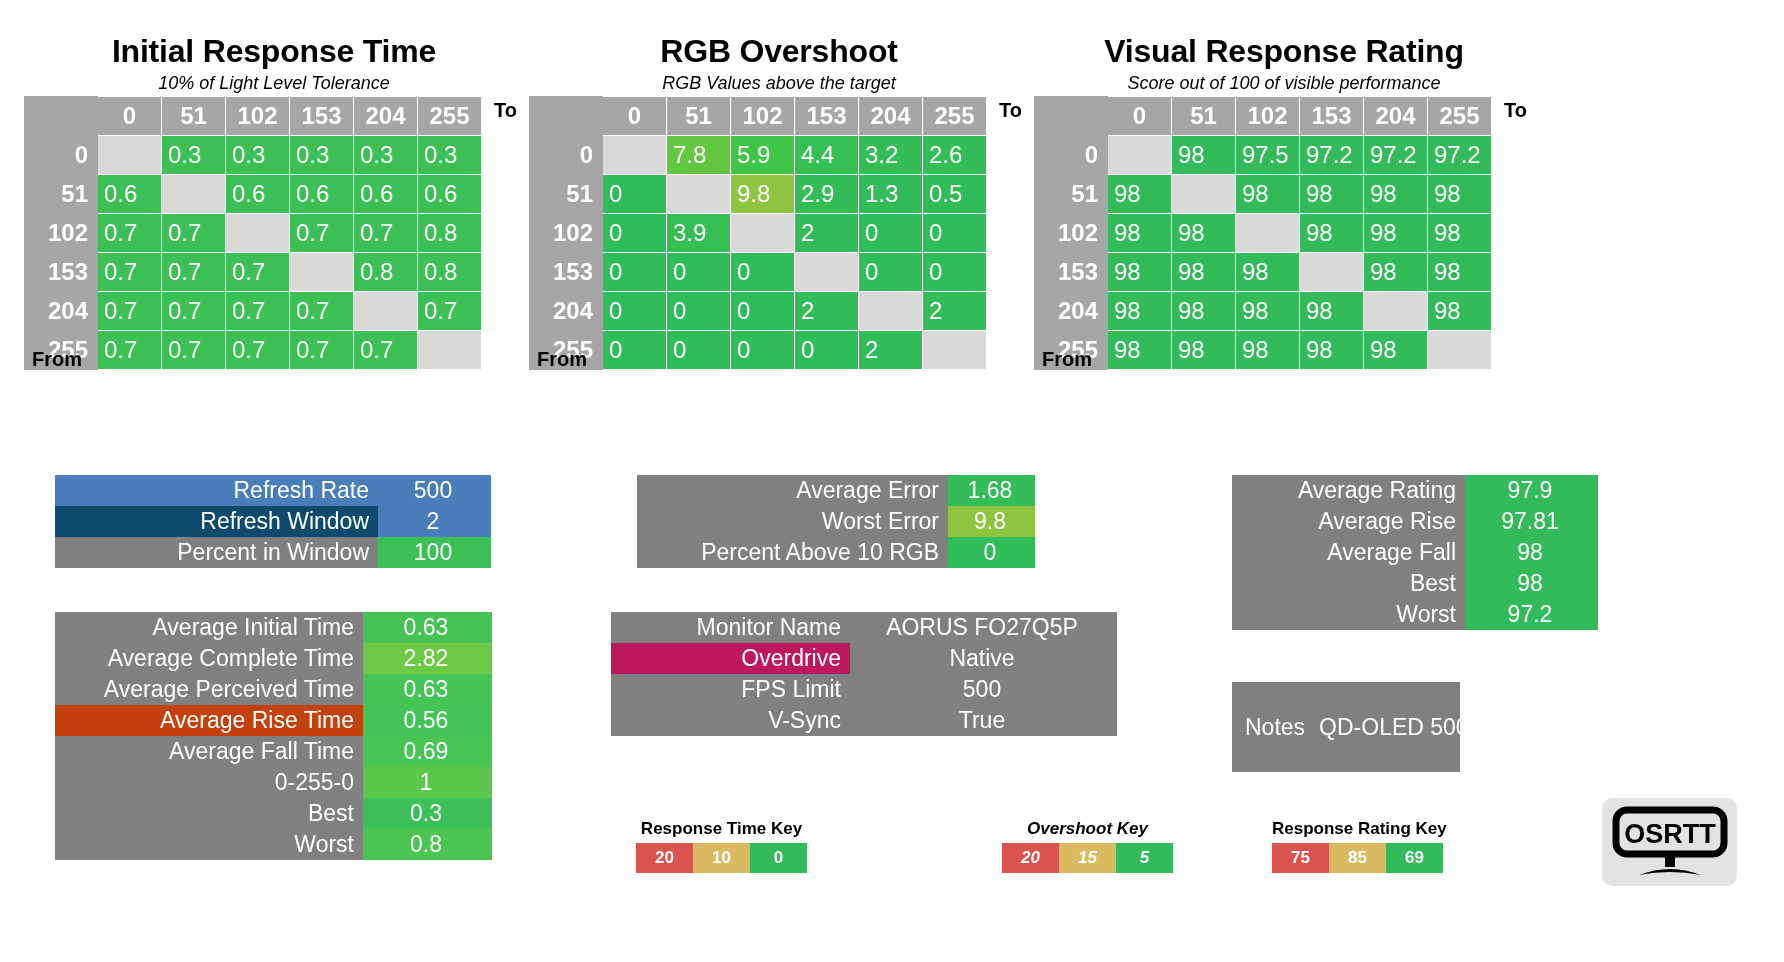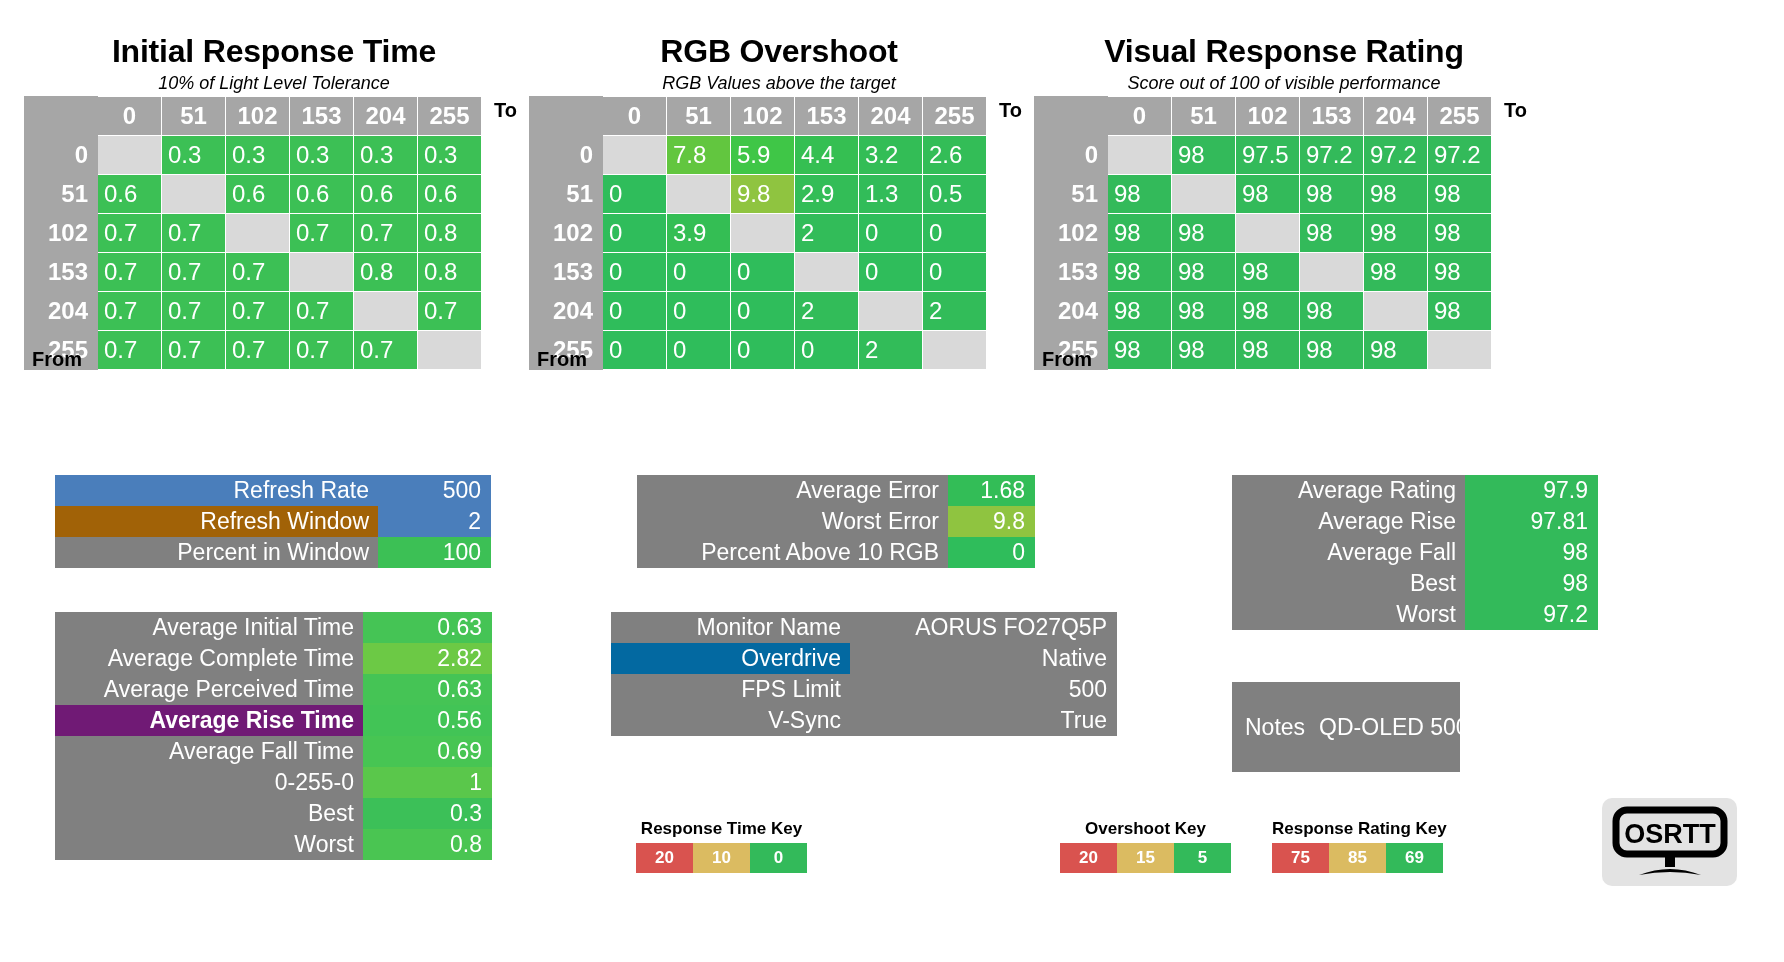--- a/index.html
+++ b/index.html
@@ -50,21 +50,21 @@
   }
 
   
   .statblock{display:table;border-collapse:collapse;table-layout:fixed;}
   .statrow{display:table-row;}
   .statlabel,.statvalue{
     display:table-cell;height:31px;vertical-align:middle;
     font-size:23px;color:#ffffff;white-space:nowrap;
   }
   .statlabel{background:#808080;text-align:right;padding:0 9px 0 14px;}
-  .statvalue{background:#808080;text-align:right;padding:0 10px 0 7px;}
+  .statvalue{background:#808080;text-align:center;padding:0 10px 0 7px;}
 
   .blue .statlabel,.blue .statvalue{background:#4a7ebb;}
 
   
   .key-title{font-size:17px;font-weight:bold;color:#000000;text-align:center;}
   .key-bar{display:flex;margin-top:4px;}
   .key-cell{
     width:57px;height:30px;display:flex;align-items:center;justify-content:center;
     font-size:17px;font-weight:bold;color:#ffffff;
   }
@@ -305,21 +305,21 @@
 </div>
 <div class="to-label" style="left:1504px;top:99px;">To</div>
 <div class="from-label" style="left:1042px;top:348px;">From</div>
 
 <div class="panel statblock blue" id="refresh-block" style="left:55px;top:475px;">
     <div class="statrow">
       <div class="statlabel" style="background: rgb(74, 126, 187); width: 300px;">Refresh Rate</div>
       <div class="statvalue" style="background: rgb(74, 126, 187); width: 96px;">500</div>
     </div>
     <div class="statrow">
-      <div class="statlabel" style="background: #a16207; width: 300px; margin-top: 44px;">Refresh Window</div>
+      <div class="statlabel" style="background: #0c4a6e; width: 300px; margin-top: 44px;">Refresh Window</div>
       <div class="statvalue" style="background: rgb(74, 126, 187); width: 96px;">2</div>
     </div>
     <div class="statrow">
       <div class="statlabel" style="background: rgb(128, 128, 128); width: 300px;">Percent in Window</div>
       <div class="statvalue" style="background: rgb(60, 192, 85); width: 96px;">100</div>
     </div>
   </div>
 
 <div class="panel statblock" id="response-time-block" style="left:55px;top:612px;padding-left:48px;">
     <div class="statrow">
@@ -328,21 +328,21 @@
     </div>
     <div class="statrow">
       <div class="statlabel" style="background: rgb(128, 128, 128); width: 285px;">Average Complete Time</div>
       <div class="statvalue" style="background: rgb(108, 201, 69); width: 112px;">2.82</div>
     </div>
     <div class="statrow">
       <div class="statlabel" style="background: rgb(128, 128, 128); width: 285px;">Average Perceived Time</div>
       <div class="statvalue" style="background: rgb(69, 196, 85); width: 112px;">0.63</div>
     </div>
     <div class="statrow">
-      <div class="statlabel" style="background: #701a75; width: 285px; font-weight: bold;">Average Rise Time</div>
+      <div class="statlabel" style="background: #c2410c; width: 285px;">Average Rise Time</div>
       <div class="statvalue" style="background: rgb(66, 196, 86); width: 112px;">0.56</div>
     </div>
     <div class="statrow">
       <div class="statlabel" style="background: rgb(128, 128, 128); width: 285px;">Average Fall Time</div>
       <div class="statvalue" style="background: rgb(71, 197, 83); width: 112px;">0.69</div>
     </div>
     <div class="statrow">
       <div class="statlabel" style="background: rgb(128, 128, 128); width: 285px;">0-255-0</div>
       <div class="statvalue" style="background: rgb(90, 199, 75); width: 112px;">1</div>
     </div>
@@ -370,21 +370,21 @@
       <div class="statvalue" style="background: rgb(47, 189, 91); width: 70px;">0</div>
     </div>
   </div>
 
 <div class="panel statblock" id="monitor-block" style="left:611px;top:612px;">
     <div class="statrow">
       <div class="statlabel" style="background: rgb(128, 128, 128); width: 206px;">Monitor Name</div>
       <div class="statvalue" style="background: rgb(128, 128, 128); width: 250px;">AORUS FO27Q5P</div>
     </div>
     <div class="statrow">
-      <div class="statlabel" style="background: #0369a1; width: 206px; padding-left: 24px;">Overdrive</div>
+      <div class="statlabel" style="background: #be185d; width: 206px; padding-left: 24px;">Overdrive</div>
       <div class="statvalue" style="background: rgb(128, 128, 128); width: 250px;">Native</div>
     </div>
     <div class="statrow">
       <div class="statlabel" style="background: rgb(128, 128, 128); width: 206px;">FPS Limit</div>
       <div class="statvalue" style="background: rgb(128, 128, 128); width: 250px;">500</div>
     </div>
     <div class="statrow">
       <div class="statlabel" style="background: rgb(128, 128, 128); width: 206px;">V-Sync</div>
       <div class="statvalue" style="background: rgb(128, 128, 128); width: 250px;">True</div>
     </div>
@@ -419,21 +419,21 @@
 </div>
 
 <div class="panel" id="key-0" style="left:636px;top:819px;">
     <div class="key-title">Response Time Key</div>
     <div class="key-bar">
       <div class="key-cell" style="background:#d9534f">20</div>
       <div class="key-cell" style="background:#dbbb61">10</div>
       <div class="key-cell" style="background:#33ba5a">0</div>
     </div>
   </div>
-<div class="panel" id="key-1" style="left:1060px;top:819px;">
+<div class="panel" id="key-1" style="left:1002px;top:819px;font-style:italic;">
     <div class="key-title">Overshoot Key</div>
     <div class="key-bar">
       <div class="key-cell" style="background:#d9534f">20</div>
       <div class="key-cell" style="background:#dbbb61">15</div>
       <div class="key-cell" style="background:#33ba5a">5</div>
     </div>
   </div>
 <div class="panel" id="key-2" style="left:1272px;top:819px;">
     <div class="key-title">Response Rating Key</div>
     <div class="key-bar">

